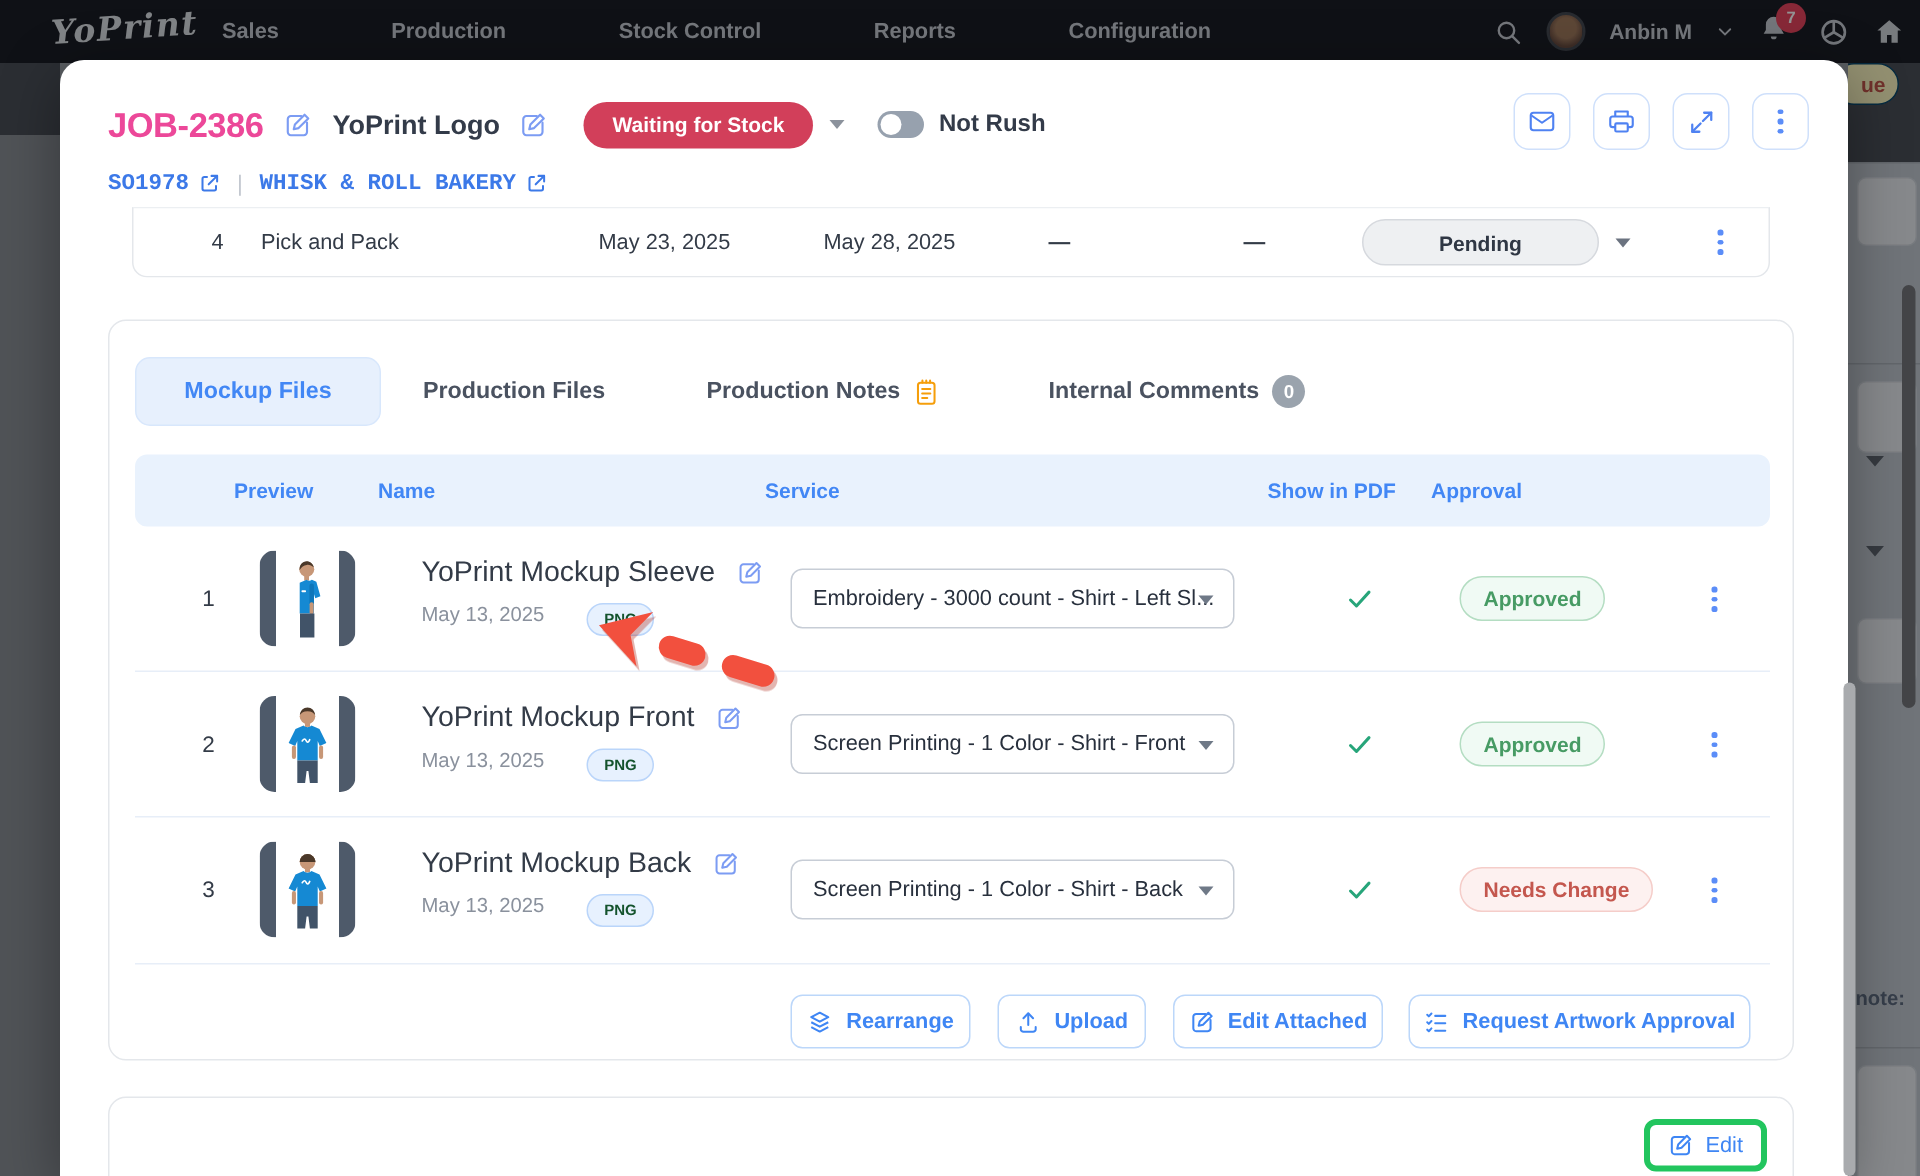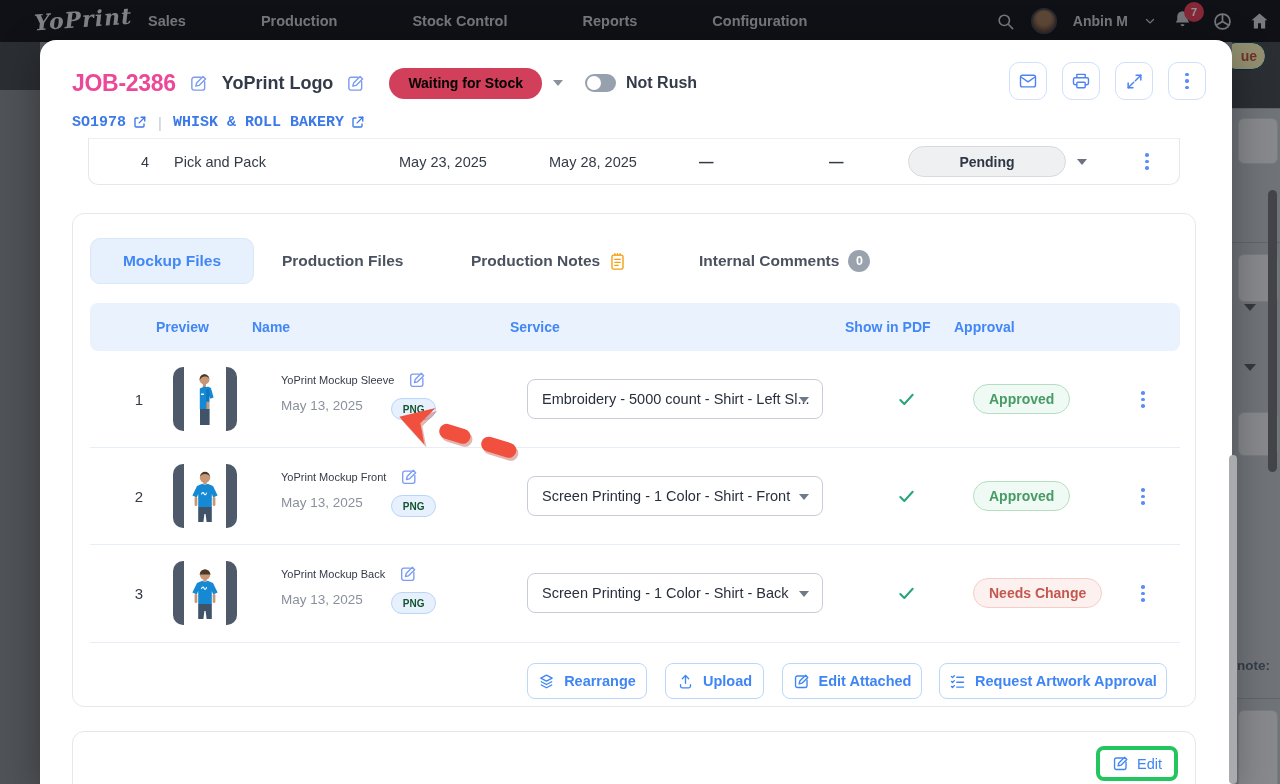--- a/index.html
+++ b/index.html
@@ -36,21 +36,21 @@
 
   
   .modal { position:absolute; left:40px; top:40px; width:1192px; height:744px; background:#ffffff;
     border-radius:16px 16px 0 0; z-index:3; overflow:hidden; box-shadow:0 10px 40px rgba(0,0,0,.35); }
 
   .job-row { position:absolute; left:32px; top:26px; height:34px; display:flex; align-items:center; }
   .job-id { font-size:23px; font-weight:700; color:#ec4899; letter-spacing:-0.3px; }
   .edit-ic { margin-left:13px; display:flex; }
   .job-title { margin-left:14px; font-size:18px; font-weight:700; color:#333b49; }
   .status-badge { margin-left:24px; height:31px; padding:0 19px; border-radius:16px; background:#d23f5a;
-    color:#000000; font-size:14px; font-weight:700; display:flex; align-items:center; }
+    color:#ffffff; font-size:14px; font-weight:700; display:flex; align-items:center; }
   .status-caret { margin-left:11px; width:0; height:0; border-left:5px solid transparent; border-right:5px solid transparent; border-top:6px solid #8b929c; }
   .toggle { margin-left:22px; width:31px; height:18px; border-radius:9px; background:#97a1ae; position:relative; }
   .toggle .knob { position:absolute; left:2px; top:2px; width:14px; height:14px; border-radius:50%; background:#fff; }
   .rush-label { margin-left:10px; font-size:16px; font-weight:700; color:#333b49; }
 
   .hdr-actions { position:absolute; left:969px; top:22px; display:flex; gap:15px; }
   .icon-btn { width:38px; height:38px; border:1px solid #cfe0fb; border-radius:10px; background:#fff;
     display:flex; align-items:center; justify-content:center; }
 
   .links-row { position:absolute; left:32px; top:74px; display:flex; align-items:center; gap:9px; }
@@ -84,21 +84,21 @@
   .thead span { position:absolute; top:0; height:48px; display:flex; align-items:center;
     color:#4287f5; font-size:14px; font-weight:700; }
 
   .file-row { position:absolute; left:17px; width:1090px; height:97px; border-bottom:1px solid #e7eef8; }
   .file-row.last { border-bottom:none; }
   .row-idx { position:absolute; left:37px; top:0; width:24px; height:97px; display:flex; align-items:center; justify-content:center;
     font-size:15px; color:#333b47; }
   .thumb { position:absolute; left:83px; top:16px; width:64px; height:64px; border-radius:10px; overflow:hidden; }
   .nameblk { position:absolute; left:191px; top:20px; }
   .name-line { display:flex; align-items:center; gap:14px; }
-  .file-name { font-size:11px; font-weight:500; color:#333b47; }
+  .file-name { font-size:19px; font-weight:500; color:#333b47; }
   .sub-line { margin-top:9px; display:flex; align-items:flex-start; gap:28px; }
   .file-date { font-size:13.5px; color:#8a919d; }
   .png-pill { height:22px; padding:0 11px; border-radius:12px; background:#e7f1fe; border:1px solid #bad5fa;
     color:#14532d; font-size:10px; font-weight:700; display:flex; align-items:center; }
   .svc-select { position:absolute; left:437px; top:28px; width:296px; height:40px; border:1px solid #c7cdd6;
     border-radius:8px; background:#fff; display:flex; align-items:center; padding:0 34px 0 14px;
     font-size:14.5px; color:#28303d; white-space:nowrap; overflow:hidden; }
   .svc-caret { position:absolute; right:13px; top:17px; width:0; height:0; border-left:5px solid transparent; border-right:5px solid transparent; border-top:6px solid #6f7987; }
   .row-check { position:absolute; left:798px; top:0; width:36px; height:97px; display:flex; align-items:center; justify-content:center; }
   .appr-pill { position:absolute; left:883px; top:33px; height:30px; padding:0 15px; border-radius:16px;
@@ -342,21 +342,21 @@
                   <path d="M14.8 2.6l2.6 2.6-6.8 6.8-3.4.8.8-3.4z"></path>
                 </svg>
             </span>
           </span>
           <span class="sub-line">
             <span class="file-date">May 13, 2025</span>
             <span class="png-pill">PNG</span>
           </span>
         </span>
         <span class="svc-select">
-          <span>Embroidery - 5000 count - Shirt - Left Sl...</span>
+          <span>Embroidery - 3000 count - Shirt - Left Sl...</span>
           <span class="svc-caret"></span>
         </span>
         <span class="row-check">
           <svg width="19" height="19" viewBox="0 0 20 20" fill="none" stroke="#27a57a" stroke-width="2.1" stroke-linecap="round" stroke-linejoin="round">
               <path d="M3.5 10.5l4.2 4.2L16.5 5"></path>
             </svg>
         </span>
         <span class="appr-pill appr-ok">Approved</span>
         <span class="kebab row-kebab">
             <i></i>

